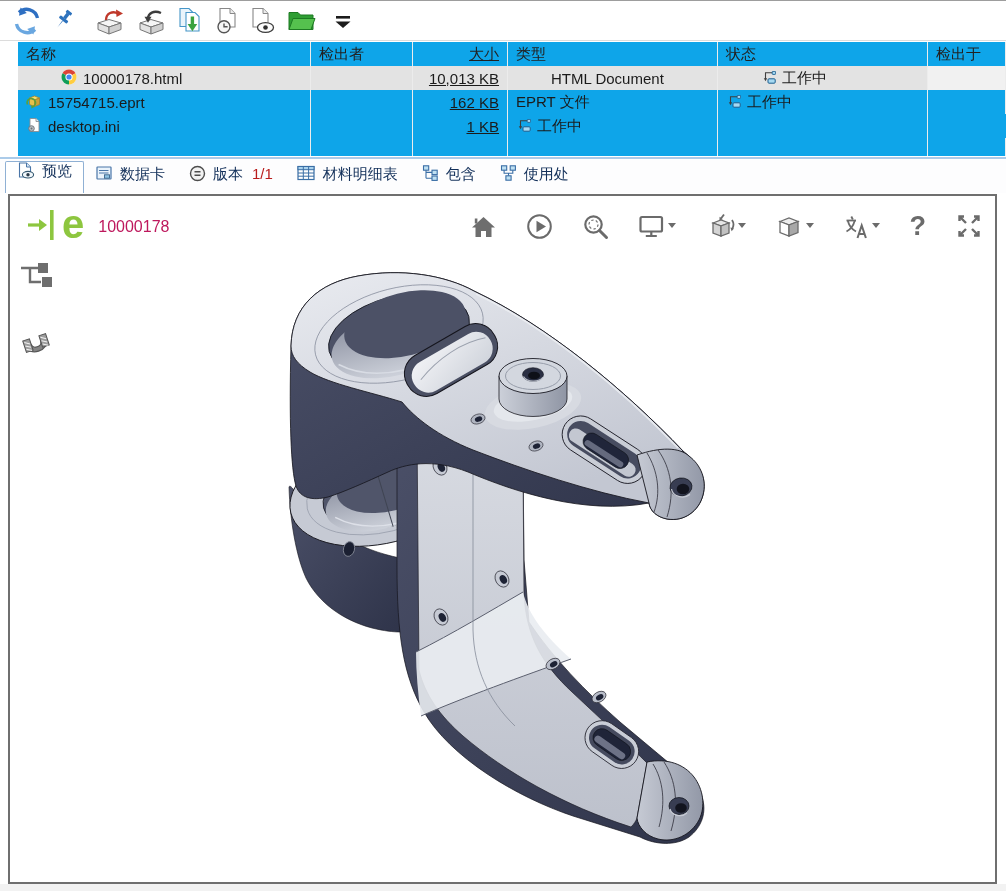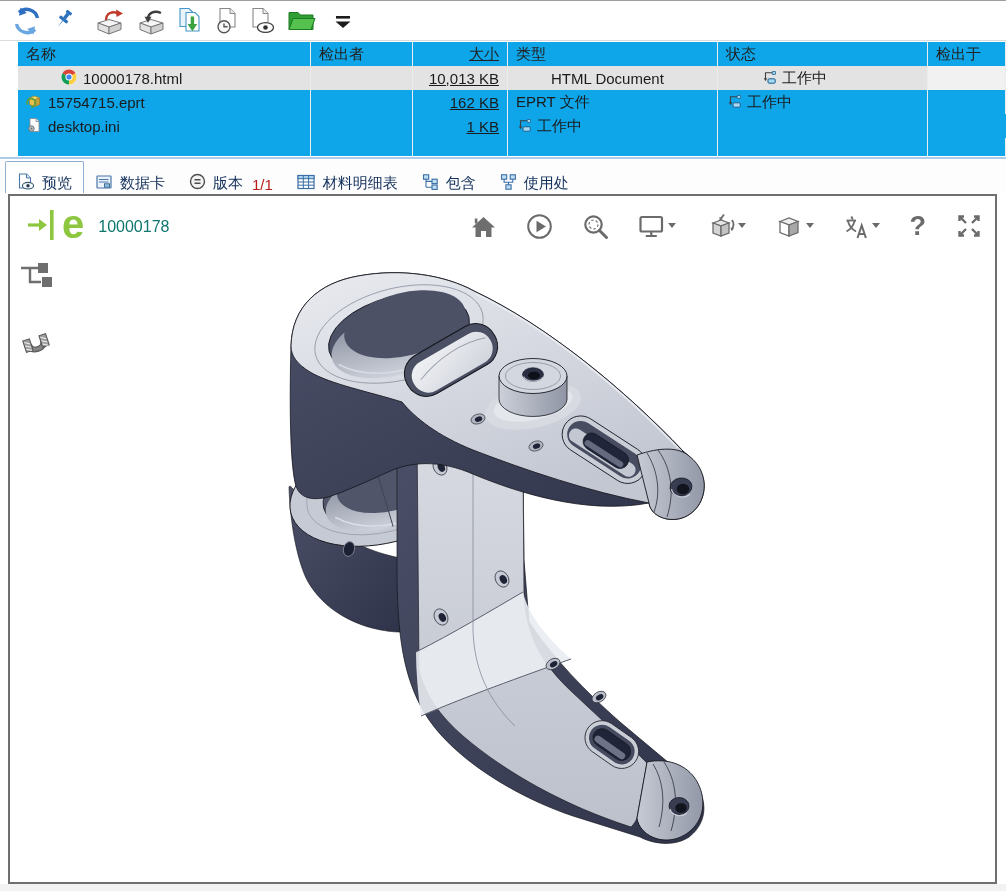--- a/index.html
+++ b/index.html
@@ -20,30 +20,30 @@
          font-size:15px;color:#1b1b1b;white-space:nowrap;overflow:hidden;box-sizing:border-box;height:100%;}
   .fhead .fcell{color:#222;}
   .size-cell{justify-content:flex-end;text-decoration:underline;}
   .frow.sel .fcell{background:#e3e3e3;padding-left:43px;}
   .frow.sel .fcell.last{background:#f1f1f1;}
   .filler{height:18px;}
   .bluesep{position:absolute;top:157px;left:0;right:0;height:2px;background:#abcbe9;}
   
   .tabbar{position:absolute;top:160px;left:0;right:0;height:33px;background:#fdfdfe;
           display:flex;align-items:flex-end;padding-left:5px;box-sizing:border-box;}
-  .tab{display:flex;align-items:flex-end;gap:7px;padding:0 11px;height:28px;font-size:15px;color:#13305a;
+  .tab{display:flex;align-items:flex-start;gap:7px;padding:0 11px;height:28px;font-size:15px;color:#13305a;
        border:1px solid transparent;border-bottom:none;cursor:default;}
   .tab.active{border-color:#8fb0d4;background:#fff;border-radius:2px 2px 0 0;height:31px;}
   .tab .vval{margin-left:2px;color:#b91c1c;}
   
   .frame{position:absolute;top:194px;left:8px;width:989px;height:690px;box-sizing:border-box;
          border:2px solid #6f6f6f;background:#fff;}
   .edrw-brand{position:absolute;top:12px;left:16px;display:flex;align-items:center;gap:6px;}
   .e-letter{font-size:40px;font-weight:bold;color:#8dc63f;line-height:34px;transform:translateY(-3px);}
-  .e-title{font-size:16px;color:#0f766e;margin-left:8px;}
+  .e-title{font-size:16px;color:#be185d;margin-left:8px;}
   .viewer-tools{position:absolute;top:16px;left:460px;right:12px;display:flex;
                 justify-content:space-between;align-items:center;}
   .vt{display:flex;align-items:center;gap:3px;cursor:default;}
   .q{font-size:27px;font-weight:bold;color:#6b6b6b;line-height:27px;}
   .side-tools{position:absolute;left:7px;top:64px;display:flex;flex-direction:column;gap:26px;}
   .model-wrap{position:absolute;left:0;top:0;width:985px;height:686px;}
   .bottom-strip{position:absolute;top:884px;left:0;right:0;height:7px;background:#f2f2f2;}
 </style>
 </head>
 <body>

